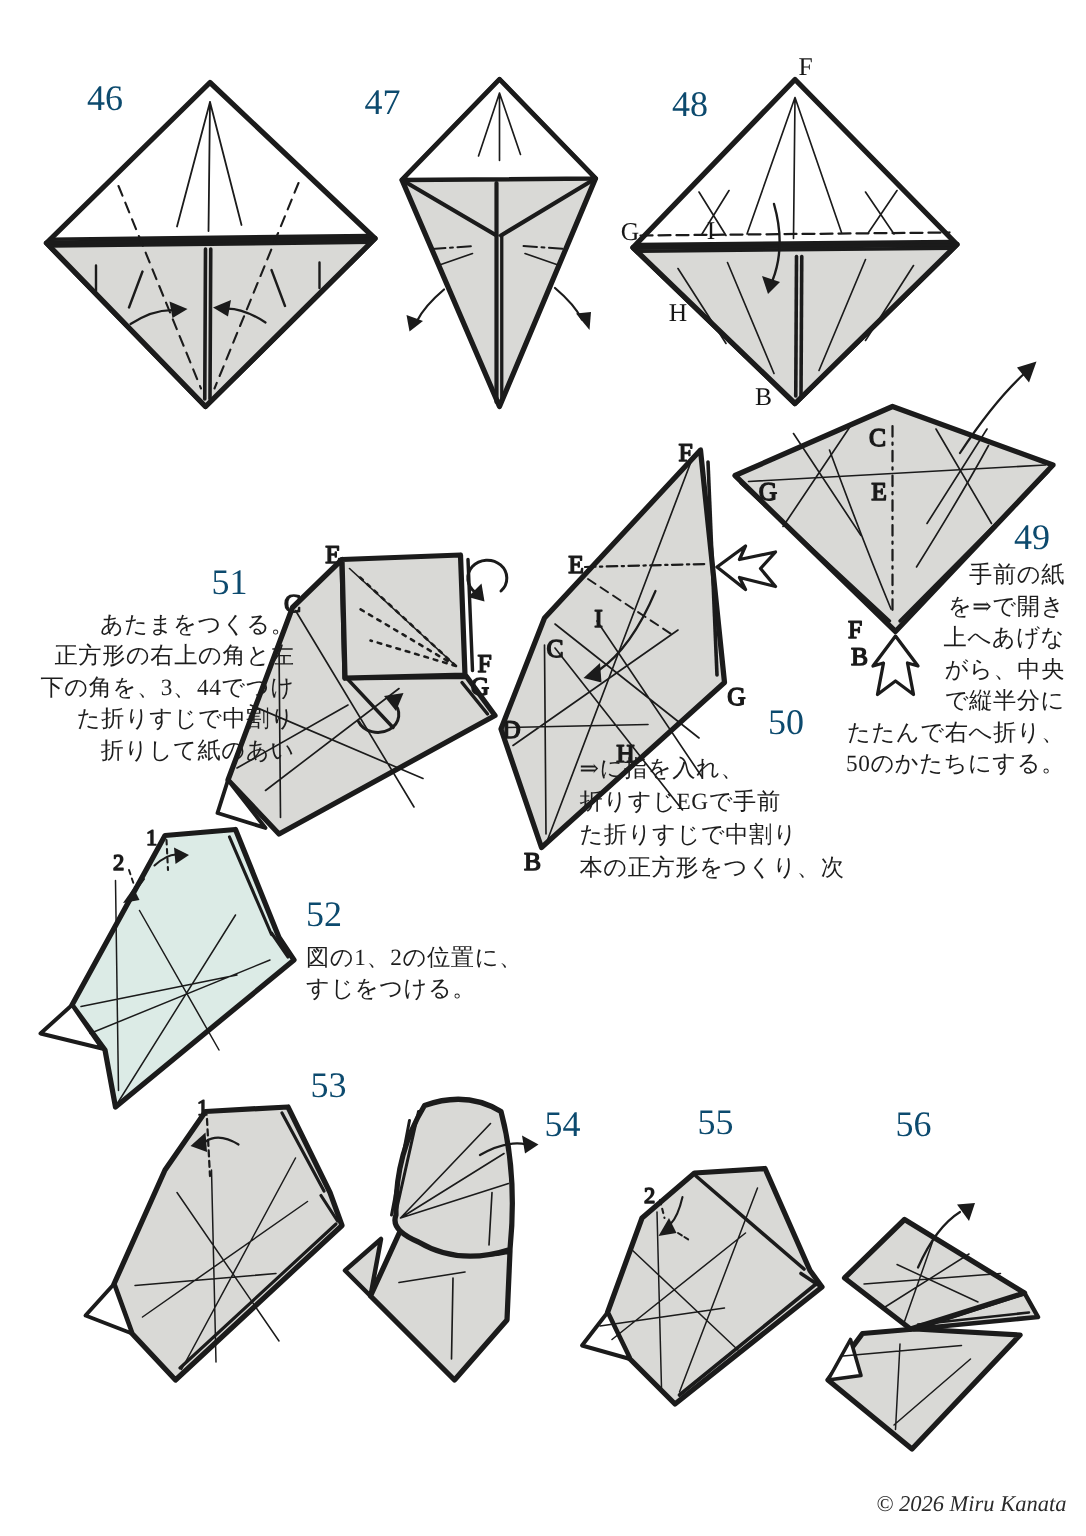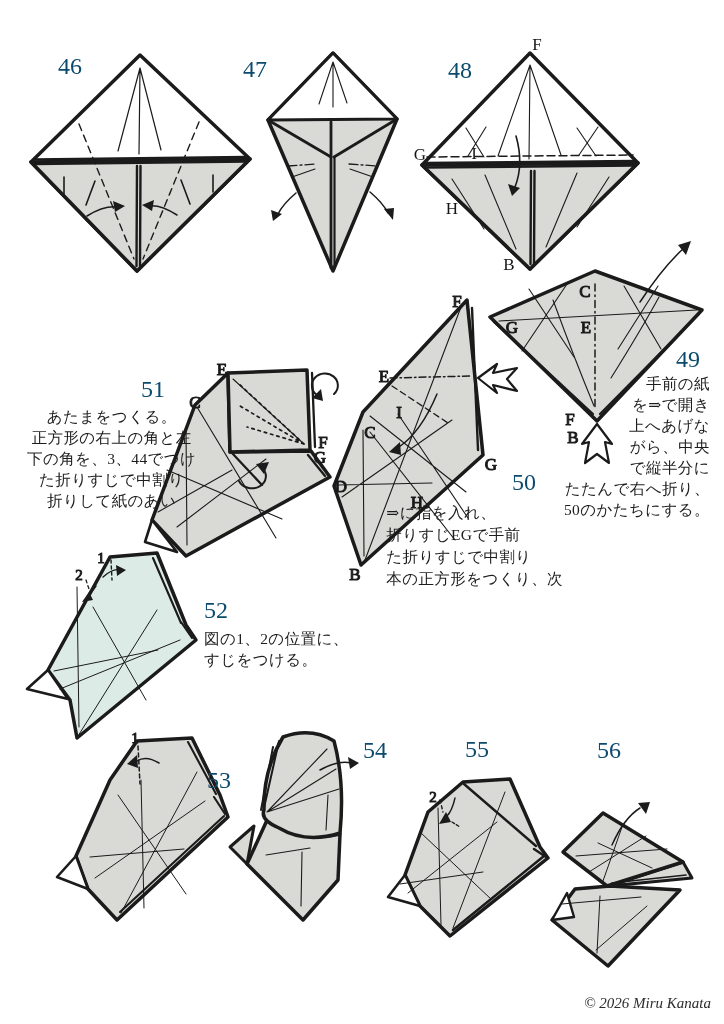--- a/index.html
+++ b/index.html
@@ -6,21 +6,21 @@
   .page{position:relative;width:724px;height:1024px;background:#ffffff;overflow:hidden;
         font-family:"Liberation Serif","DejaVu Serif",serif;color:#161616;}
   .art{position:absolute;left:0;top:0;}
   .stepnum{position:absolute;font-size:24px;line-height:1;color:#0c4a6e;}
   .inst{position:absolute;font-size:15.5px;color:#1d1d1d;letter-spacing:.4px;}
   .inst .ln{white-space:nowrap;}
   .inst-49{right:14px;top:373px;text-align:right;}
   .inst-49 .ln{line-height:21px;}
   .inst-50{right:161px;top:502px;}
   .inst-50 .ln{line-height:22px;}
-  .inst-51{left:27px;top:406px;text-align:center;}
+  .inst-51{left:27px;top:406px;text-align:right;}
   .inst-51 .ln{line-height:21px;}
   .inst-52{left:204px;top:628px;text-align:left;}
   .inst-52 .ln{line-height:21px;}
   .copyright{position:absolute;right:13px;top:995px;font-style:italic;font-size:15px;color:#2b2b2b;}
   .lbl{font-family:"Liberation Serif","DejaVu Serif",serif;font-size:17px;fill:#161616;}
   .small-lbl{font-family:"Liberation Serif","DejaVu Serif",serif;font-size:15px;fill:#161616;}
 </style>
 </head>
 <body>
 
@@ -271,21 +271,21 @@
   </g>
 </svg>
 
 <div class="stepnum" style="left:58px;top:54px">46</div>
 <div class="stepnum" style="left:243px;top:57px">47</div>
 <div class="stepnum" style="left:448px;top:58px">48</div>
 <div class="stepnum" style="left:676px;top:347px">49</div>
 <div class="stepnum" style="left:512px;top:470px">50</div>
 <div class="stepnum" style="left:141px;top:377px">51</div>
 <div class="stepnum" style="left:204px;top:598px">52</div>
-<div class="stepnum" style="left:207px;top:768px">53</div>
+<div class="stepnum" style="left:207px;top:712px">53</div>
 <div class="stepnum" style="left:363px;top:738px">54</div>
 <div class="stepnum" style="left:465px;top:737px">55</div>
 <div class="stepnum" style="left:597px;top:738px">56</div>
 
 <div class="inst inst-49">
   <div class="ln">手前の紙</div>
   <div class="ln">を⇒で開き</div>
   <div class="ln">上へあげな</div>
   <div class="ln">がら、中央</div>
   <div class="ln">で縦半分に</div>

